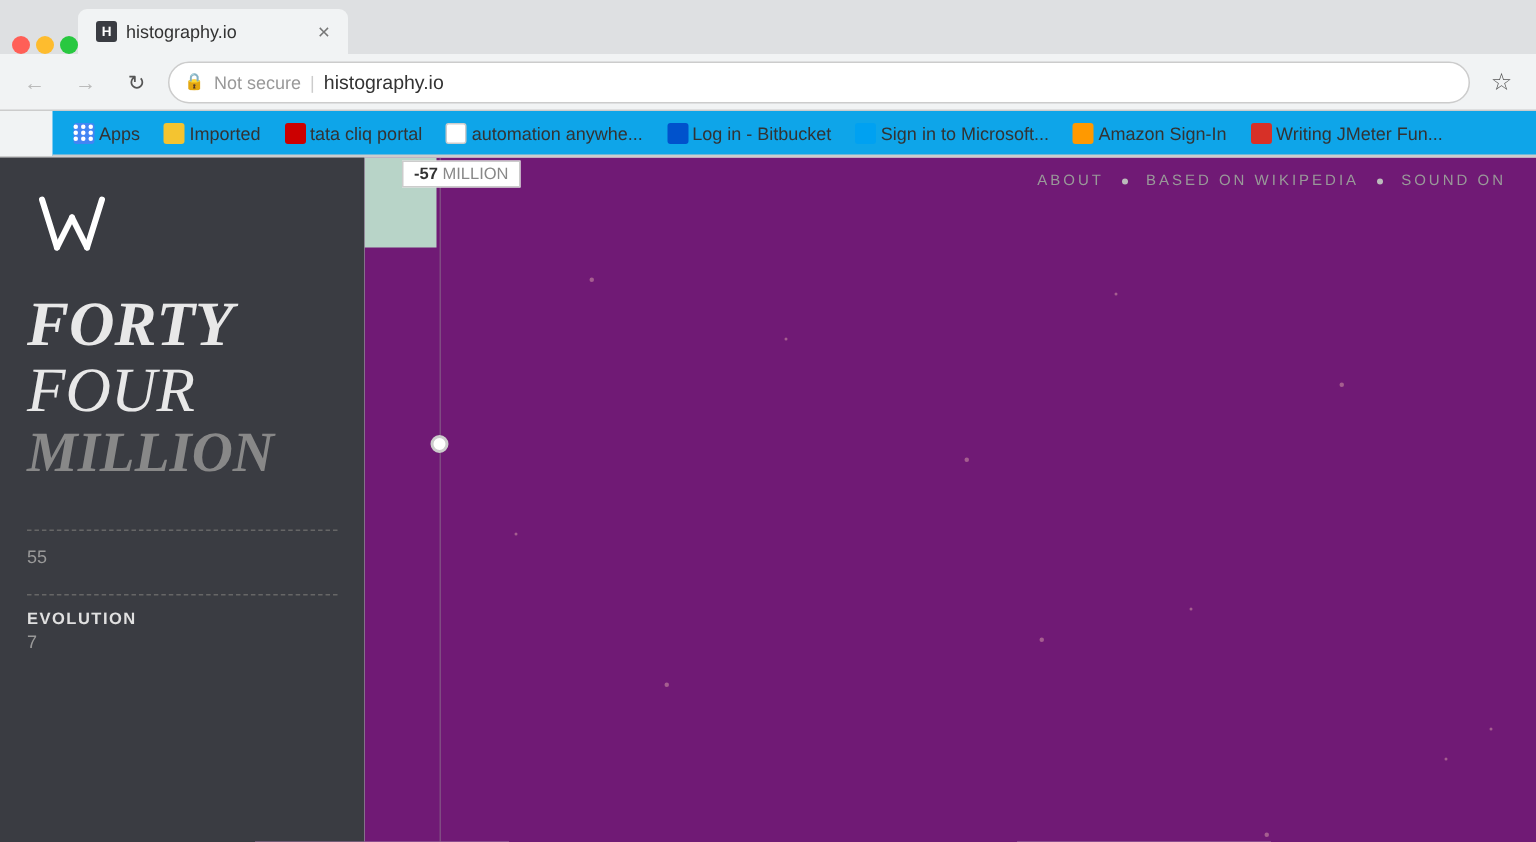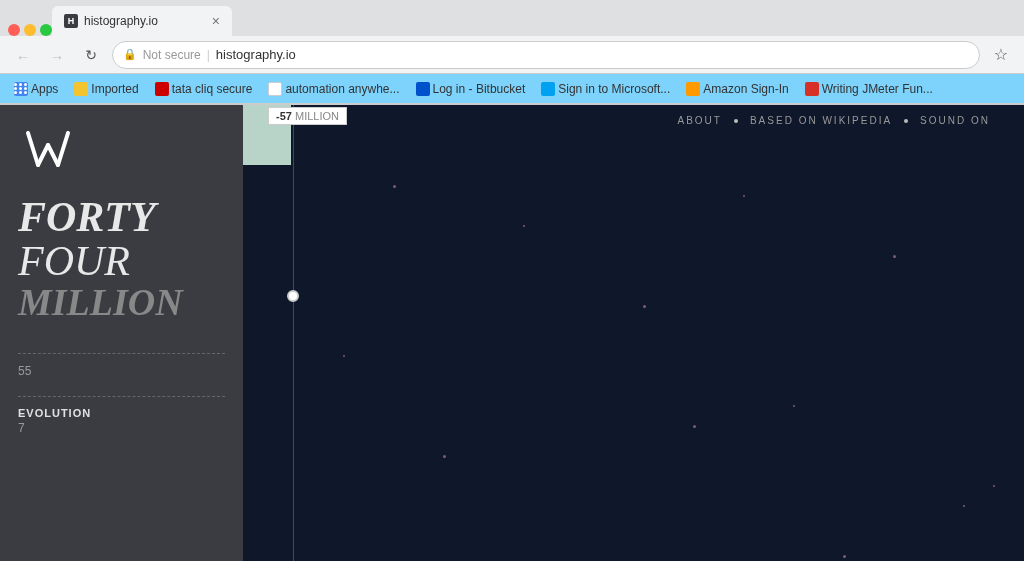--- a/index.html
+++ b/index.html
@@ -93,28 +93,29 @@
       width: 26px; height: 26px;
       border: none; background: transparent;
       cursor: pointer;
       color: #555; font-size: 16px;
       display: flex; align-items: center; justify-content: center;
     }
 
     
     .bookmarks-bar {
       height: 30px;
-      background: #7dd3fc;
+      background: #0ea5e9;
       display: flex;
       align-items: center;
       padding: 0 8px;
       gap: 4px;
       border-bottom: 1px solid #ccc;
       font-size: 12px;
       color: #333;
+      margin-left: 35px;
     }
     .bookmark-item {
       display: flex; align-items: center; gap: 3px;
       padding: 3px 6px;
       border-radius: 3px;
       cursor: pointer;
       white-space: nowrap;
     }
     .bm-icon { width: 14px; height: 14px; border-radius: 2px; }
     .bm-apps { background: #4285f4; display: flex; align-items: center; justify-content: center; }
@@ -185,21 +186,21 @@
       flex: 1;
       position: relative;
       overflow: hidden;
     }
 
     
     .timeline-area {
       width: 100%;
       height: 100%;
       position: relative;
-      background: #0f172a;
+      background: #701a75;
     }
 
     
     .teal-box {
       position: absolute;
       top: 0;
       left: 0;
       width: 48px;
       height: 60px;
       background: #b8d4c8;
@@ -240,21 +241,21 @@
       height: 12px;
       border-radius: 50%;
       background: white;
       border: 2px solid #ccc;
     }
 
     
     .site-nav {
       position: absolute;
       top: 10px;
-      right: 34px;
+      right: 20px;
       display: flex;
       align-items: center;
       gap: 12px;
     }
     .nav-item {
       font-size: 10px;
       letter-spacing: 2px;
       color: #999;
       text-transform: uppercase;
       cursor: pointer;
@@ -319,21 +320,21 @@
         </div>
       </div>
       <span>Apps</span>
     </div>
     <div class="bookmark-item">
       <div class="bm-icon bm-imported" style="background:#f4c430;border-radius:2px;"></div>
       <span>Imported</span>
     </div>
     <div class="bookmark-item">
       <div class="bm-icon" style="background:#cc0000;border-radius:2px;"></div>
-      <span>tata cliq secure</span>
+      <span>tata cliq portal</span>
     </div>
     <div class="bookmark-item">
       <div class="bm-icon" style="background:white;border:1px solid #ccc;border-radius:2px;"></div>
       <span>automation anywhe...</span>
     </div>
     <div class="bookmark-item">
       <div class="bm-icon bm-bitbucket" style="background:#0052cc;border-radius:2px;"></div>
       <span>Log in - Bitbucket</span>
     </div>
     <div class="bookmark-item">

